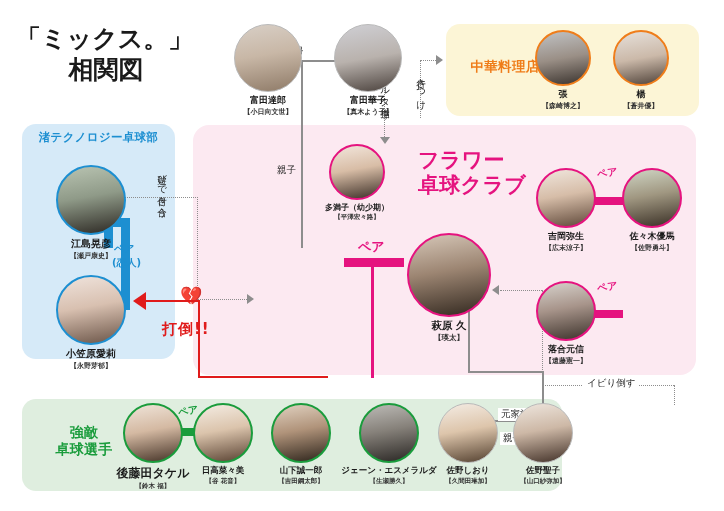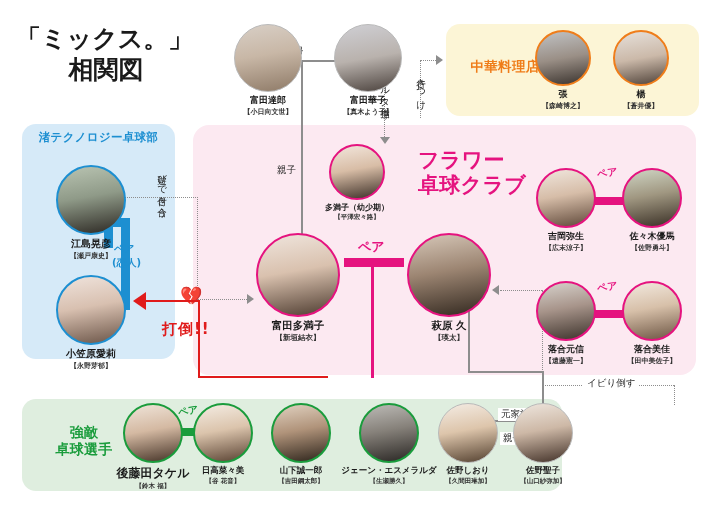--- a/index.html
+++ b/index.html
@@ -202,25 +202,20 @@
     <div class="p-name" style="font-size:10px;">小笠原愛莉</div>
     <div class="p-actor" style="font-size:7px;">【永野芽郁】</div>
   </div>
 
   <div class="person ring-pink" style="left:306px; top:144px; width:102px;">
     <div class="ava" style="width:56px; height:56px; background:linear-gradient(170deg,#f2e6dc 0%,#d8bda6 45%,#3d3028 100%);"></div>
     <div class="p-name" style="font-size:8px;">多満子（幼少期）</div>
     <div class="p-actor" style="font-size:6.5px;text-align:center;">【平澤宏々路】</div>
   </div>
 
-  <div class="person ring-pink" style="left:247px; top:233px; width:102px;">
-    <div class="ava" style="width:84px; height:84px; background:linear-gradient(170deg,#efe5dd 0%,#d9c1ae 45%,#4e3c30 100%);"></div>
-    <div class="p-name" style="font-size:10.5px;">富田多満子</div>
-    <div class="p-actor" style="font-size:7.5px;">【新垣結衣】</div>
-  </div>
 
   <div class="person ring-pink" style="left:398px; top:233px; width:102px;">
     <div class="ava" style="width:84px; height:84px; background:linear-gradient(170deg,#d6c7b8 0%,#9c8572 45%,#32281f 100%);"></div>
     <div class="p-name" style="font-size:10.5px;">萩原 久</div>
     <div class="p-actor" style="font-size:7.5px;">【瑛太】</div>
   </div>
 
   <div class="person ring-pink" style="left:531px; top:168px; width:70px;">
     <div class="ava" style="width:60px; height:60px; background:linear-gradient(170deg,#f0e6dd 0%,#d6bda8 45%,#60493a 100%);"></div>
     <div class="p-name" style="font-size:9px;">吉岡弥生</div>
@@ -232,25 +227,20 @@
     <div class="p-name" style="font-size:9px;">佐々木優馬</div>
     <div class="p-actor" style="font-size:7px;">【佐野勇斗】</div>
   </div>
 
   <div class="person ring-pink" style="left:531px; top:281px; width:70px;">
     <div class="ava" style="width:60px; height:60px; background:linear-gradient(170deg,#d7d2cc 0%,#a7948a 45%,#3d332c 100%);"></div>
     <div class="p-name" style="font-size:9px;">落合元信</div>
     <div class="p-actor" style="font-size:7px;">【遠藤憲一】</div>
   </div>
 
-  <div class="person ring-pink" style="left:617px; top:281px; width:70px;">
-    <div class="ava" style="width:60px; height:60px; background:linear-gradient(170deg,#f2e9df 0%,#d7c0a9 45%,#6d5644 100%);"></div>
-    <div class="p-name" style="font-size:9px;">落合美佳</div>
-    <div class="p-actor" style="font-size:7px;">【田中美佐子】</div>
-  </div>
 
   <div class="person ring-green" style="left:110px; top:403px; width:86px;">
     <div class="ava" style="width:60px; height:60px; background:linear-gradient(170deg,#efe4d9 0%,#d4b9a2 45%,#463428 100%);"></div>
     <div class="p-name" style="font-size:12px;">後藤田タケル</div>
     <div class="p-actor" style="font-size:6.5px;">【鈴木 福】</div>
   </div>
 
   <div class="person ring-green" style="left:180px; top:403px; width:86px;">
     <div class="ava" style="width:60px; height:60px; background:linear-gradient(170deg,#f4ece3 0%,#dbc4ac 45%,#5a4333 100%);"></div>
     <div class="p-name" style="font-size:8.5px;">日高菜々美</div>

